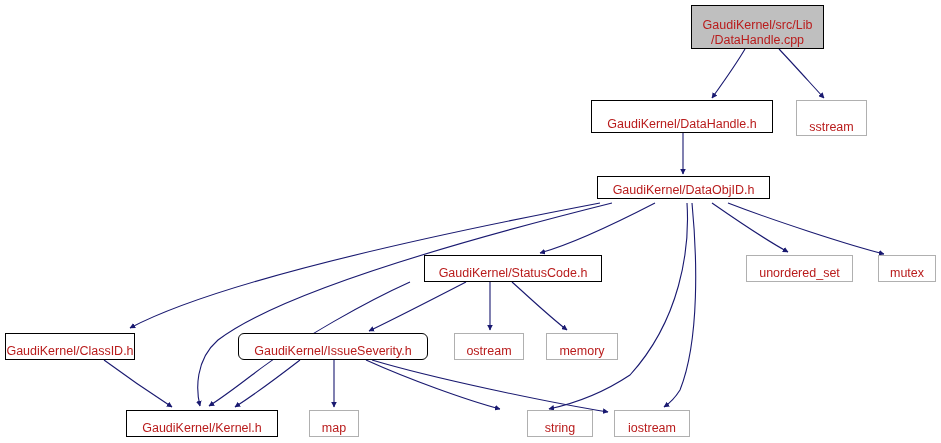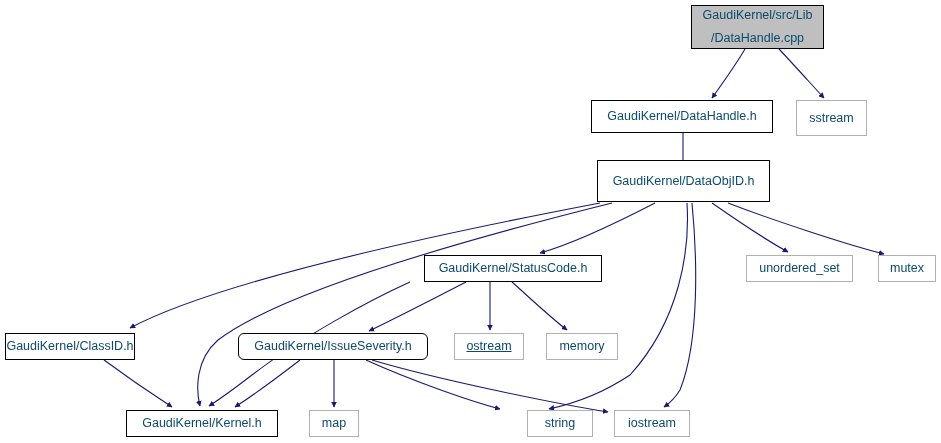--- a/index.html
+++ b/index.html
@@ -22,26 +22,26 @@
     left: 0;
     top: 0;
     width: 941px;
     height: 443px;
     pointer-events: none;
   }
   .gnode {
     position: absolute;
     box-sizing: border-box;
     display: flex;
-    align-items: center;
+    align-items: flex-end;
     justify-content: center;
     text-align: center;
     font-size: 12.5px;
-    line-height: 23px;
-    color: #0c4a6e;
+    line-height: 15px;
+    color: #b91c1c;
     background: #ffffff;
     border: 1px solid #000000;
     white-space: pre-line;
     letter-spacing: 0px;
   }
   .gnode.root {
     background: #bfbfbf;
     border: 1px solid #000000;
     font-size: 12.5px;
   }
@@ -86,27 +86,27 @@
         <path d="M 366,360 C 408,379 466,400 500,409" stroke="#191970" fill="none" stroke-width="1.1" marker-end="url(#arrow)"></path>
         <path d="M 372,360 C 432,378 546,402 608,412" stroke="#191970" fill="none" stroke-width="1.1" marker-end="url(#arrow)"></path>
       </g>
   </svg>
 
   <div id="nodes-group">
       <div class="gnode root" style="left: 691px; top: 5px; width: 133px; height: 44px;"><span class="nlabel">GaudiKernel/src/Lib
 /DataHandle.cpp</span></div>
       <div class="gnode" style="left: 591px; top: 100px; width: 182px; height: 33px;"><span class="nlabel">GaudiKernel/DataHandle.h</span></div>
       <div class="gnode sys" style="left: 796px; top: 100px; width: 71px; height: 36px;"><span class="nlabel">sstream</span></div>
-      <div class="gnode" style="left: 597px; top: 160px; width: 173px; height: 42px;"><span class="nlabel">GaudiKernel/DataObjID.h</span></div>
+      <div class="gnode" style="left: 597px; top: 176px; width: 173px; height: 23px;"><span class="nlabel">GaudiKernel/DataObjID.h</span></div>
       <div class="gnode" style="left: 424px; top: 255px; width: 178px; height: 27px;"><span class="nlabel">GaudiKernel/StatusCode.h</span></div>
       <div class="gnode sys" style="left: 746px; top: 255px; width: 107px; height: 27px;"><span class="nlabel">unordered_set</span></div>
       <div class="gnode sys" style="left: 878px; top: 255px; width: 58px; height: 27px;"><span class="nlabel">mutex</span></div>
       <div class="gnode" style="left: 5px; top: 333px; width: 130px; height: 27px;"><span class="nlabel">GaudiKernel/ClassID.h</span></div>
       <div class="gnode" style="left: 238px; top: 333px; width: 190px; height: 27px; border-radius: 6px;"><span class="nlabel">GaudiKernel/IssueSeverity.h</span></div>
-      <div class="gnode sys" style="left: 454px; top: 333px; width: 70px; height: 27px; text-decoration: underline;"><span class="nlabel">ostream</span></div>
+      <div class="gnode sys" style="left: 454px; top: 333px; width: 70px; height: 27px;"><span class="nlabel">ostream</span></div>
       <div class="gnode sys" style="left: 546px; top: 333px; width: 72px; height: 27px;"><span class="nlabel">memory</span></div>
       <div class="gnode" style="left: 126px; top: 410px; width: 152px; height: 27px;"><span class="nlabel">GaudiKernel/Kernel.h</span></div>
       <div class="gnode sys" style="left: 309px; top: 410px; width: 50px; height: 27px;"><span class="nlabel">map</span></div>
       <div class="gnode sys" style="left: 487px; top: 410px; width: 66px; height: 27px; margin-left: 40px;"><span class="nlabel">string</span></div>
       <div class="gnode sys" style="left: 614px; top: 410px; width: 76px; height: 27px;"><span class="nlabel">iostream</span></div>
     </div>
 
 </div>
 
 </body></html>

